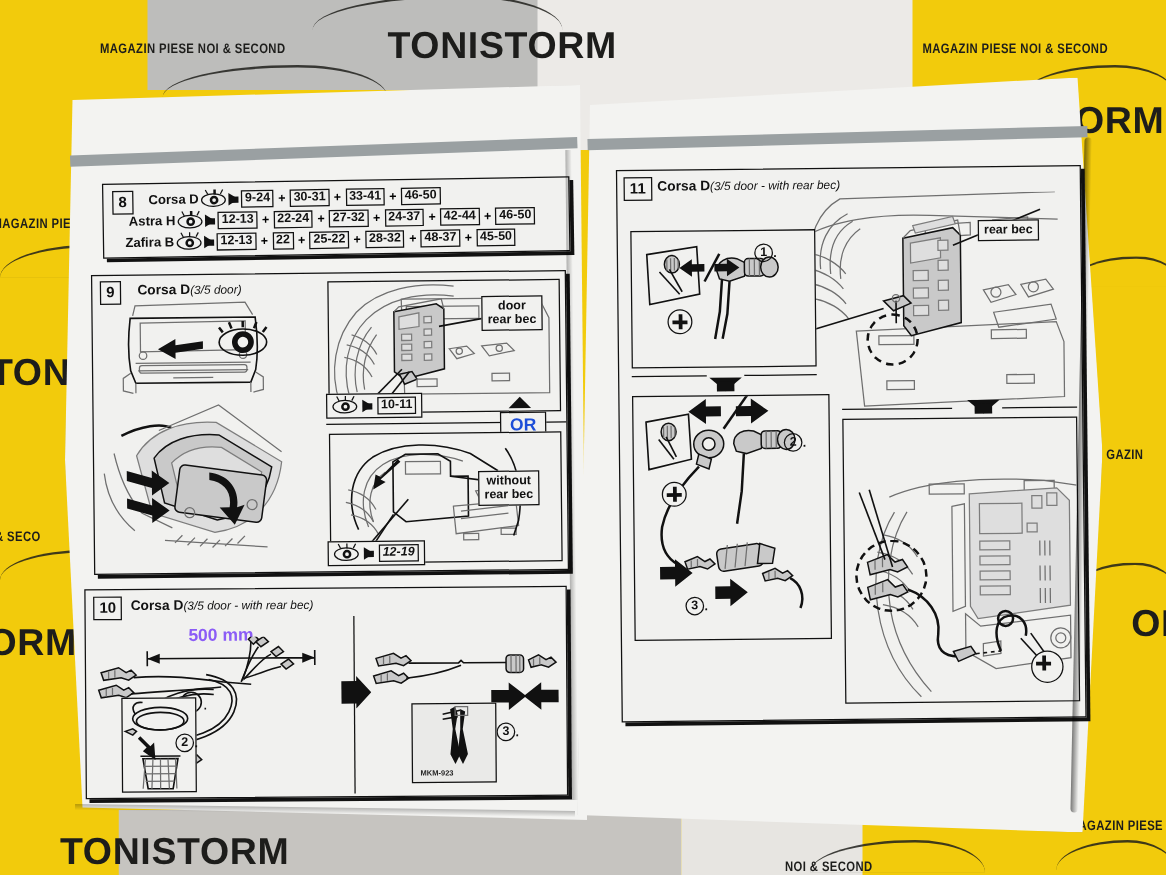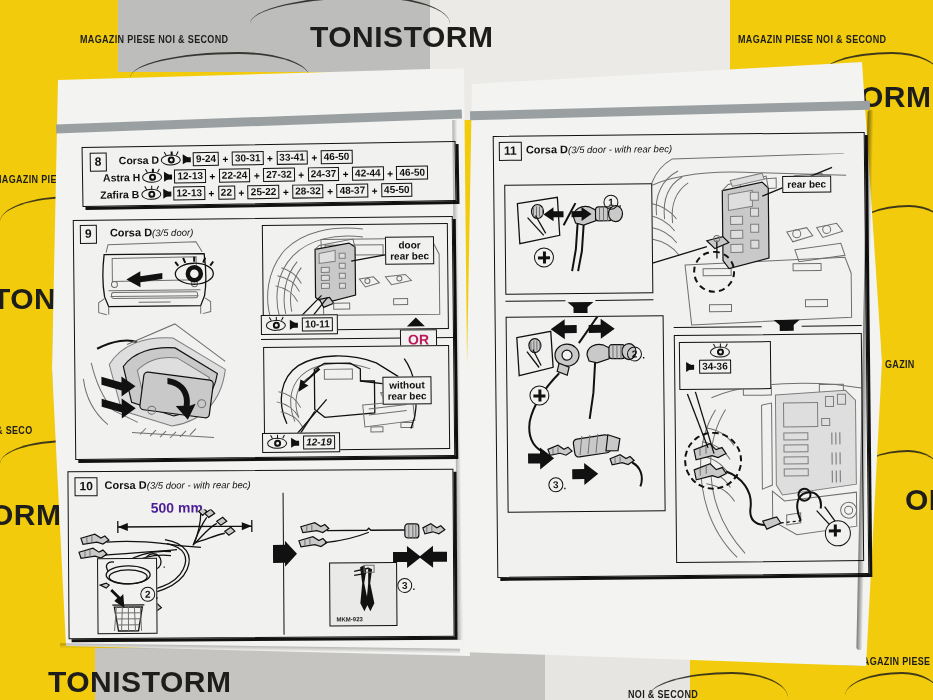--- a/index.html
+++ b/index.html
@@ -178,21 +178,21 @@
     padding: 2px 4px;
   }
 
   .or-box {
     position: absolute;
     border: 1.6px solid #111;
     background: #f1f1ef;
     font-weight: bold;
     font-size: 14px;
     padding: 1px 7px 2px 7px;
-    color: #be185d;
+    color: #1d4ed8;
   }
   .tri-up, .tri-down {
     position: absolute; width: 0; height: 0;
   }
   .tri-up { border-bottom: 9px solid #111; border-left: 9px solid transparent; border-right: 9px solid transparent; }
   .tri-down { border-top: 9px solid #111; border-left: 9px solid transparent; border-right: 9px solid transparent; }
 
   .callout {
     position: absolute;
     border: 1.5px solid #111;
@@ -203,21 +203,21 @@
     padding: 2px 4px;
     color: #111;
     text-align: center;
     white-space: nowrap;
   }
 
   .dim-label {
     position: absolute;
     font-size: 14px;
     font-weight: bold;
-    color: #4c1d95;
+    color: #8b5cf6;
   }
 
   .circ-num {
     position: absolute;
     width: 15px; height: 15px;
     border: 1.4px solid #111;
     border-radius: 50%;
     font-size: 10px;
     font-weight: bold;
     color: #111;
@@ -864,33 +864,20 @@
           <circle class="ln-med" cx="128" cy="160" r="6" fill="#f1f1ef"></circle>
           <path class="ln" d="M140 176 L158 196"></path>
           <path class="ln" d="M148 172 L162 192"></path>
 
           <path class="ln" d="M32 112 L12 58"></path>
           <path class="ln" d="M38 118 L20 56"></path>
         </svg>
         <div class="dashed-circle" style="left:8px;top:96px;width:58px;height:58px;"></div>
         <div class="plus-circle" style="left:148px;top:186px;width:26px;height:26px;"></div>
 
-        <div class="eye-chip-box" style="left:4px;top:6px;width:92px;height:48px;flex-direction:column;align-items:flex-start;gap:2px;padding:4px 6px;">
-          <span class="eye" style="margin-left:24px;">
-              <span class="lid"></span>
-              <span class="pupil"></span>
-            <span class="lash" style="left:4px;transform:rotate(-28deg)"></span>
-              <span class="lash" style="left:10px;"></span>
-              <span class="lash" style="left:16px;transform:rotate(28deg)"></span>
-            </span>
-          <span style="display:flex;align-items:center;gap:5px;">
-            <span class="arrow-r"></span>
-            <span class="chip">34-36</span>
-          </span>
-        </div>
       </div>
 
       <div class="blackarrow-dn" style="left:278px;top:186px;"></div>
       <div class="hrule" style="left:178px;top:192px;width:88px;"></div>
       <div class="hrule" style="left:306px;top:192px;width:60px;"></div>
     </div>
 
     <div class="page-shadow-edge" style="left:455px;top:120px;width:5px;height:520px;background:linear-gradient(90deg,rgba(0,0,0,.28),rgba(0,0,0,0));transform:rotate(-0.6deg);"></div>
     <div class="page-shadow-edge" style="left:862px;top:110px;width:6px;height:540px;background:linear-gradient(90deg,rgba(0,0,0,.5),rgba(0,0,0,0));transform:rotate(1.2deg);border-radius:3px;"></div>
     <div class="page-shadow-edge" style="left:60px;top:646px;width:400px;height:5px;background:linear-gradient(180deg,rgba(0,0,0,.25),rgba(0,0,0,0));transform:rotate(0.8deg);"></div>

